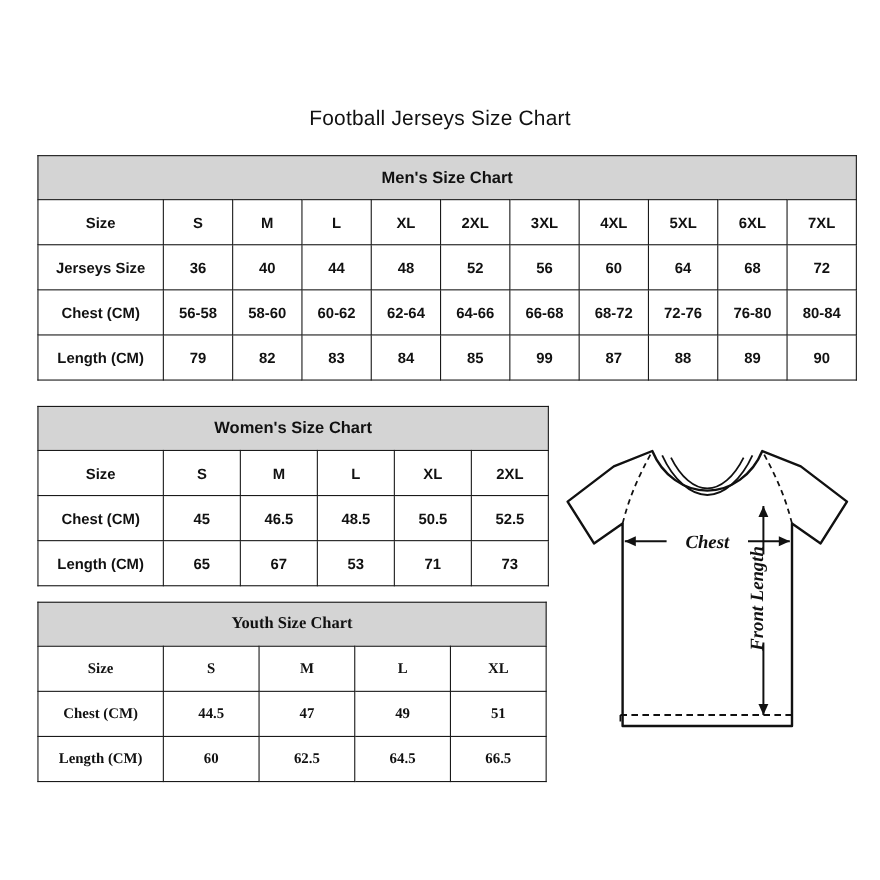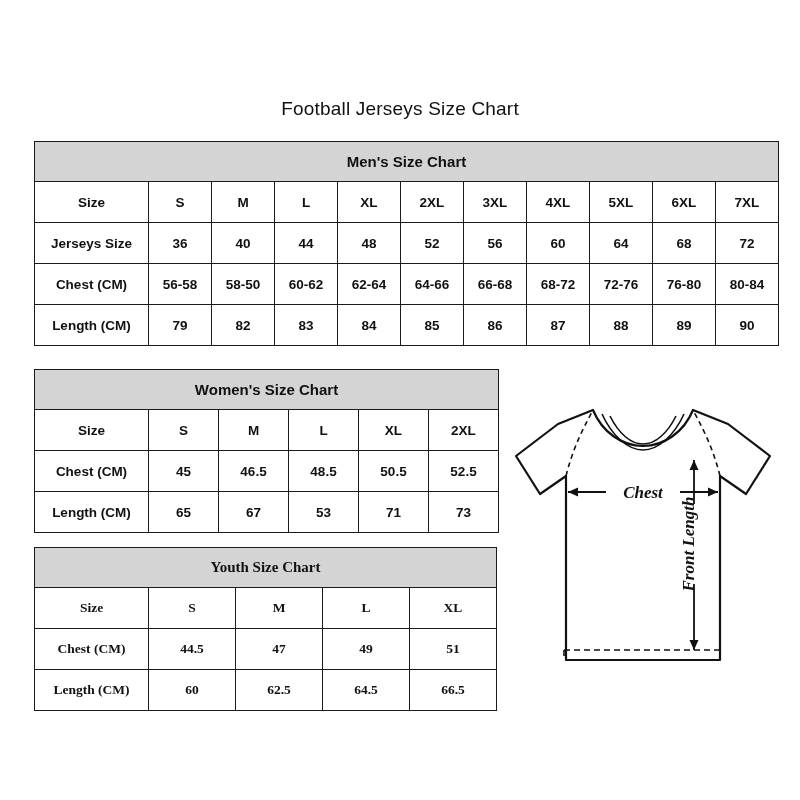--- a/index.html
+++ b/index.html
@@ -146,38 +146,38 @@
           <td class="val">52</td>
           <td class="val">56</td>
           <td class="val">60</td>
           <td class="val">64</td>
           <td class="val">68</td>
           <td class="val">72</td>
         </tr>
         <tr>
           <td class="rowhead">Chest (CM)</td>
           <td class="val">56-58</td>
-          <td class="val">58-50</td>
+          <td class="val">58-60</td>
           <td class="val">60-62</td>
           <td class="val">62-64</td>
           <td class="val">64-66</td>
           <td class="val">66-68</td>
           <td class="val">68-72</td>
           <td class="val">72-76</td>
           <td class="val">76-80</td>
           <td class="val">80-84</td>
         </tr>
         <tr>
           <td class="rowhead">Length (CM)</td>
           <td class="val">79</td>
           <td class="val">82</td>
           <td class="val">83</td>
           <td class="val">84</td>
           <td class="val">85</td>
-          <td class="val">86</td>
+          <td class="val">99</td>
           <td class="val">87</td>
           <td class="val">88</td>
           <td class="val">89</td>
           <td class="val">90</td>
         </tr>
       </tbody>
     </table>
   </div>
 
   <div id="womens-wrap">

